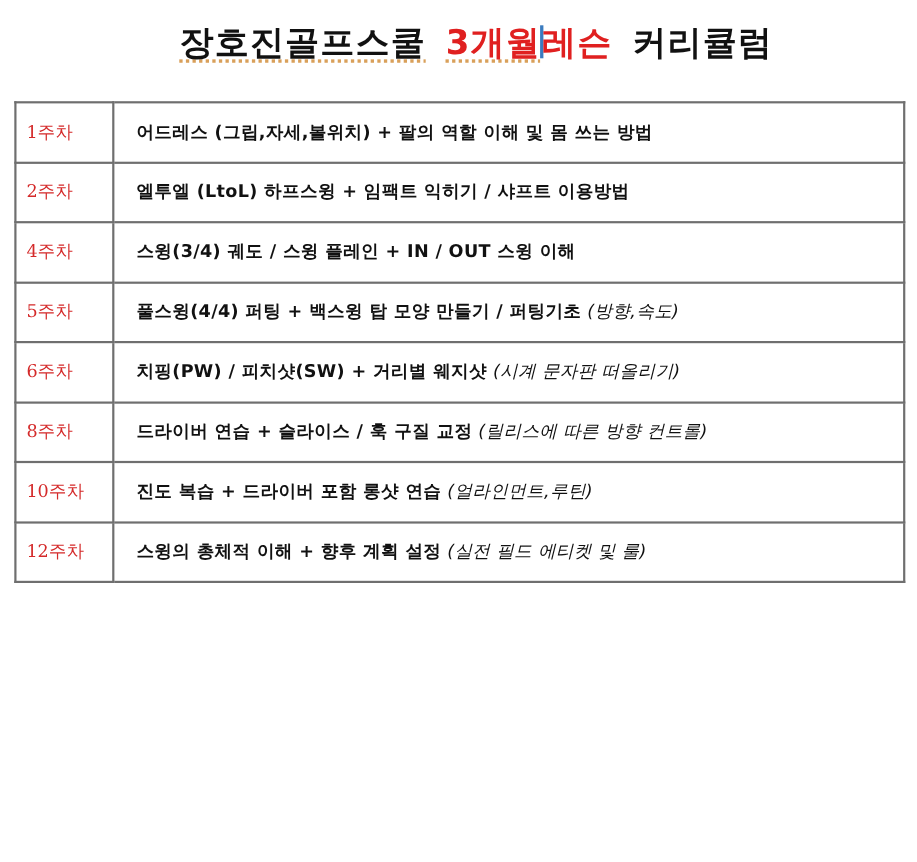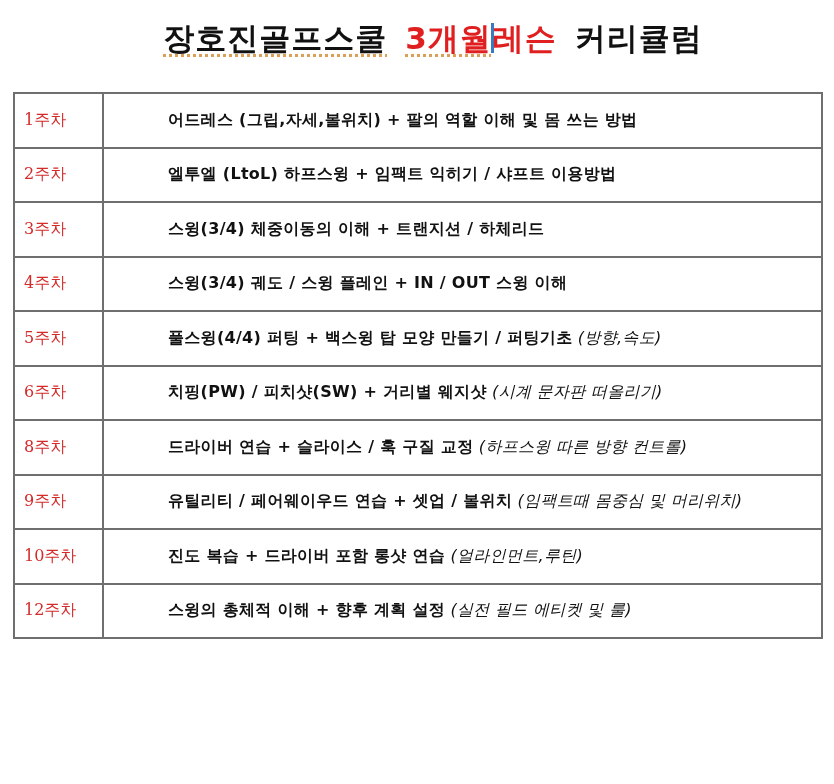--- a/index.html
+++ b/index.html
@@ -63,63 +63,55 @@
       font-family: "DejaVu Serif", serif;
       font-size: 16px;
       white-space: nowrap;
     }
     td.content {
       padding-left: 20px !important;
       font-size: 16px;
       white-space: nowrap;
       letter-spacing: 0.3px;
     }
-    .main { font-weight: bold; margin-left: 44px; }
+    .main { font-weight: bold; }
     .note { font-weight: normal; font-style: italic; }
   </style>
 </head>
 <body>
 
 <div class="title">
   <span class="t-black squiggle">장호진골프스쿨</span><span class="t-gap"></span><span class="t-red squiggle">3개월</span><span class="cursor"></span><span class="t-red">레슨</span><span class="t-gap"></span><span class="t-black">커리큘럼</span>
 </div>
 
 <table class="curriculum">
   <tbody>
     <tr>
       <td class="week">1주차</td>
       <td class="content"><span class="main">어드레스 (그립,자세,볼위치) + 팔의 역할 이해 및 몸 쓰는 방법</span><span class="note"></span></td>
     </tr>
     <tr>
       <td class="week">2주차</td>
       <td class="content"><span class="main">엘투엘 (LtoL) 하프스윙 + 임팩트 익히기 / 샤프트 이용방법</span><span class="note"></span></td>
     </tr>
     <tr>
-      <td class="week">3주차</td>
-      <td class="content"><span class="main">스윙(3/4) 체중이동의 이해 + 트랜지션 / 하체리드</span><span class="note"></span></td>
-    </tr>
-    <tr>
       <td class="week">4주차</td>
       <td class="content"><span class="main">스윙(3/4) 궤도 / 스윙 플레인 + IN / OUT 스윙 이해</span><span class="note"></span></td>
     </tr>
     <tr>
       <td class="week">5주차</td>
       <td class="content"><span class="main">풀스윙(4/4) 퍼팅 + 백스윙 탑 모양 만들기 / 퍼팅기초</span><span class="note"> (방향,속도)</span></td>
     </tr>
     <tr>
       <td class="week">6주차</td>
       <td class="content"><span class="main">치핑(PW) / 피치샷(SW) + 거리별 웨지샷</span><span class="note"> (시계 문자판 떠올리기)</span></td>
     </tr>
     <tr>
       <td class="week">8주차</td>
-      <td class="content"><span class="main">드라이버 연습 + 슬라이스 / 훅 구질 교정</span><span class="note"> (하프스윙 따른 방향 컨트롤)</span></td>
-    </tr>
-    <tr>
-      <td class="week">9주차</td>
-      <td class="content"><span class="main">유틸리티 / 페어웨이우드 연습 + 셋업 / 볼위치</span><span class="note"> (임팩트때 몸중심 및 머리위치)</span></td>
+      <td class="content"><span class="main">드라이버 연습 + 슬라이스 / 훅 구질 교정</span><span class="note"> (릴리스에 따른 방향 컨트롤)</span></td>
     </tr>
     <tr>
       <td class="week">10주차</td>
       <td class="content"><span class="main">진도 복습 + 드라이버 포함 롱샷 연습</span><span class="note"> (얼라인먼트,루틴)</span></td>
     </tr>
     <tr>
       <td class="week">12주차</td>
       <td class="content"><span class="main">스윙의 총체적 이해 + 향후 계획 설정</span><span class="note"> (실전 필드 에티켓 및 룰)</span></td>
     </tr>
   </tbody>

